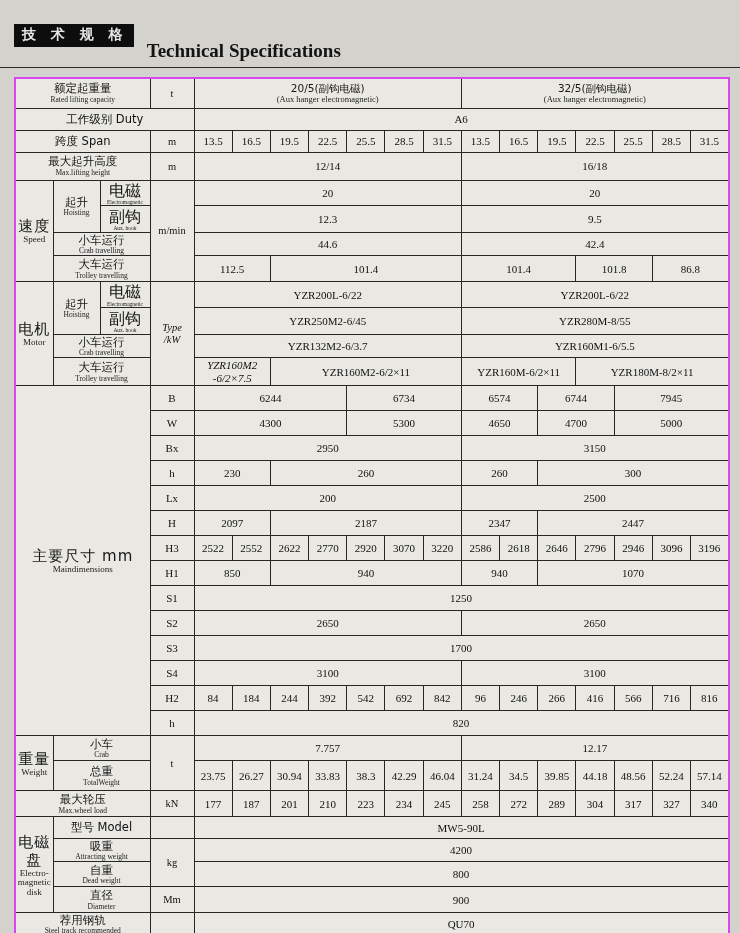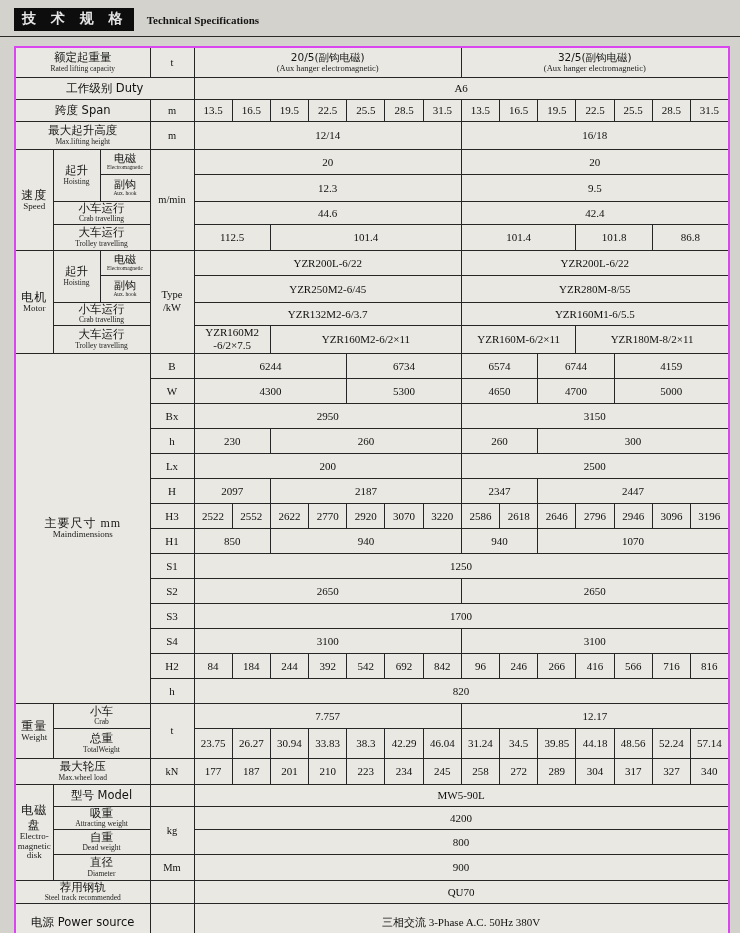--- a/index.html
+++ b/index.html
@@ -24,53 +24,54 @@
     font-size:14px;
     font-weight:bold;
     letter-spacing:5px;
     padding:2px 6px 3px 8px;
     vertical-align:middle;
   }
   .title-en{
     display:inline-block;
     font-family:"Liberation Serif",serif;
     font-weight:bold;
-    font-size:11px;
+    font-size:19px;
     color:#141414;
     margin-left:8px;
     vertical-align:middle;
+    margin-top:32px;
   }
   table.spec{
     border-collapse:collapse;
     table-layout:fixed;
     width:713px;
     margin:9px 0 0 14px;
     background:#e9e8e2;
     border:2px solid #d946ef;
   }
   table.spec td{
     border:1px solid #262626;
     text-align:center;
     vertical-align:middle;
     padding:0 1px;
     overflow:hidden;
   }
   .zh{font-size:11.5px;line-height:1.2;color:#161616;}
   .en{font-family:"Liberation Serif",serif;font-size:7.5px;line-height:1.05;color:#222;}
-  td.sec .zh{font-size:12px;letter-spacing:1px;font-family:Liberation Serif, serif;}
+  td.sec .zh{font-size:15px;letter-spacing:1px;}
   td.sec .en{font-size:9px;}
   td.hdr .zh{font-size:10.5px;}
   td.hdr .en{font-size:8.5px;}
-  td.lab2 .zh{font-size:11px;}
+  td.lab2 .zh{font-size:16px;}
   td.lab2 .en{font-size:5.5px;}
   td.lab1{font-size:11.5px;}
   td.unit{font-family:"Liberation Serif",serif;font-size:10.5px;}
   td.dim{font-family:"Liberation Serif",serif;font-size:11px;}
   td.d{font-family:"Liberation Serif",serif;font-size:11px;color:#101010;}
-  td.ml{white-space:pre-line;line-height:1.15;}
+  td.ml{white-space:pre-line;line-height:1.15;font-style:italic;}
   col.c0{width:38px;} col.c1{width:47px;} col.c2{width:50px;} col.c3{width:44px;}
   col.cd{width:38.2px;}
 </style>
 </head>
 <body>
 
 <div class="page-header">
   <span class="title-badge">技 术 规 格</span>
   <span class="title-en">Technical Specifications</span>
 </div>
@@ -235,21 +236,21 @@
       <tr style="height: 25px;">
         <td colspan="3" rowspan="14" class="sec">
           <div class="zh">主要尺寸 mm</div>
           <div class="en">Maindimensions</div>
         </td>
         <td class="dim">B</td>
         <td colspan="4" class="d">6244</td>
         <td colspan="3" class="d">6734</td>
         <td colspan="2" class="d">6574</td>
         <td colspan="2" class="d">6744</td>
-        <td colspan="3" class="d">4159</td>
+        <td colspan="3" class="d">7945</td>
       </tr>
       <tr style="height: 25px;">
         <td class="dim">W</td>
         <td colspan="4" class="d">4300</td>
         <td colspan="3" class="d">5300</td>
         <td colspan="2" class="d">4650</td>
         <td colspan="2" class="d">4700</td>
         <td colspan="3" class="d">5000</td>
       </tr>
       <tr style="height: 25px;">

